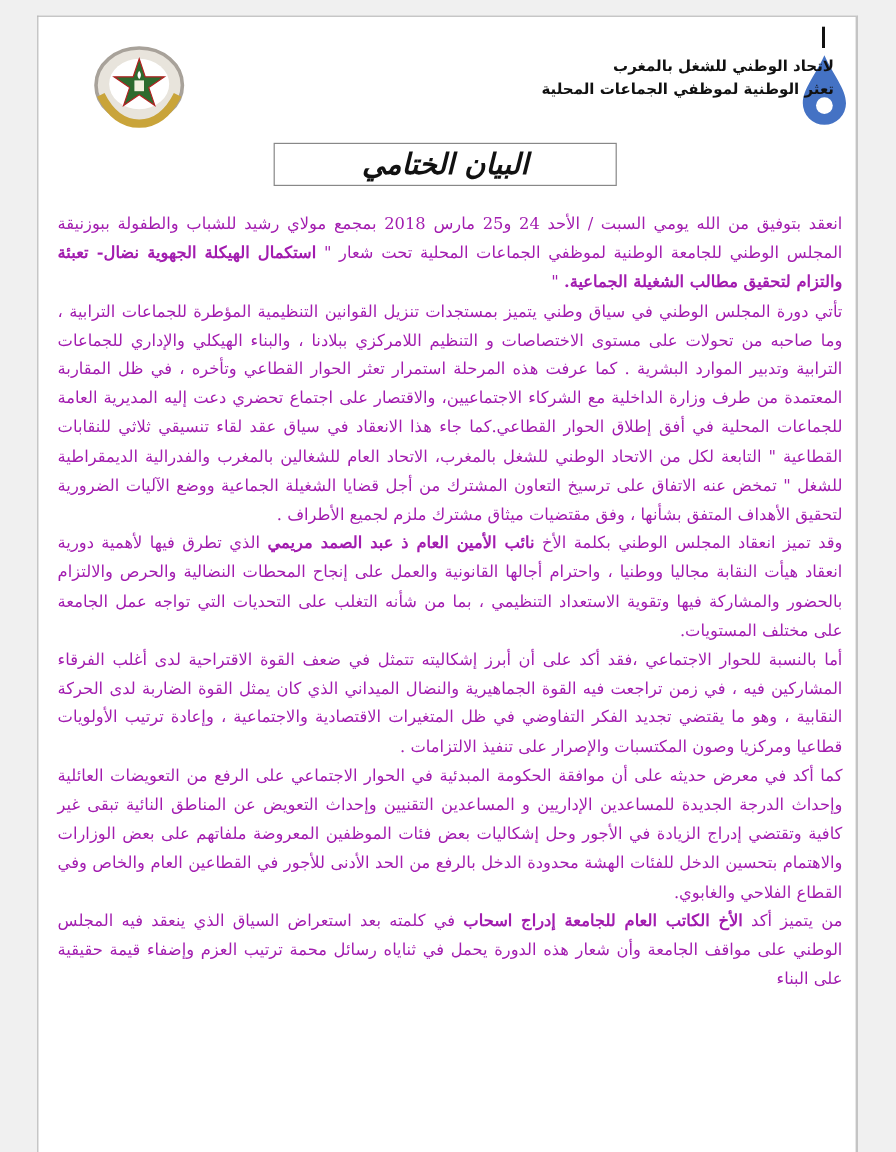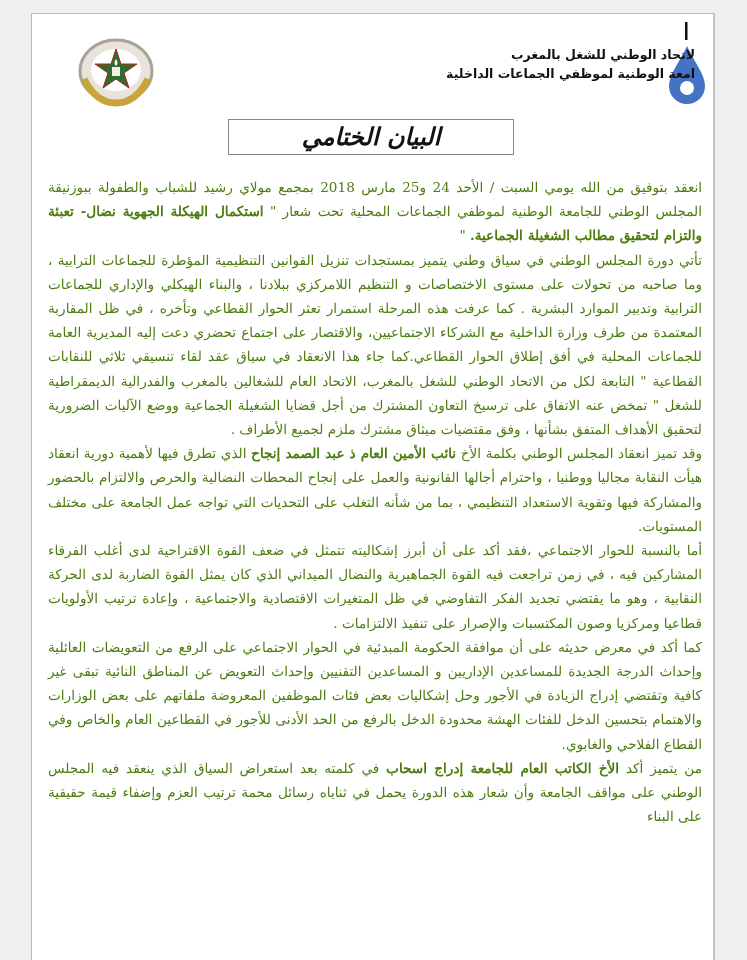--- a/index.html
+++ b/index.html
@@ -44,21 +44,21 @@
     font-family:"DejaVu Sans", sans-serif;
     font-weight:bold; font-size:24px; color:#111;
     font-style:italic;
   }
   .body-text {
     position:absolute; left:48px; top:175px;
     width:654px;
     direction:rtl; text-align:justify;
     font-family:"DejaVu Serif", serif;
     font-size:13.6px; line-height:24.2px;
-    color:#4d7c0f;
+    color:#a21caf;
   }
   .body-text p { margin:0; text-align-last:right; }
   .body-text b { font-weight:bold; }
 </style>
 </head>
 <body>
 
 <div class="page"></div>
 
 <svg class="logo" viewBox="0 0 80 70">
@@ -71,27 +71,27 @@
 </svg>
 
 <svg class="drop" viewBox="0 0 38 85">
   <rect x="17" y="0" width="2.5" height="18" fill="#111"></rect>
   <path d="M19 24 C26 40 37 52 37 64 A18 18 0 0 1 1 64 C1 52 12 40 19 24 Z" fill="#4472c4"></path>
   <circle cx="19" cy="66" r="7" fill="#ffffff"></circle>
 </svg>
 
 <div class="header-lines">
   <div>لاتحاد الوطني للشغل بالمغرب</div>
-  <div>امعة الوطنية لموظفي الجماعات الداخلية</div>
+  <div>تعثر الوطنية لموظفي الجماعات المحلية</div>
 </div>
 
 <div class="title-box">
   <span>البيان الختامي</span>
 </div>
 
 <div class="body-text">
   <p><span>انعقد بتوفيق من الله يومي السبت / الأحد 24 و25 مارس 2018 بمجمع مولاي رشيد  للشباب والطفولة ببوزنيقة المجلس الوطني للجامعة الوطنية لموظفي الجماعات المحلية تحت شعار " </span><b>استكمال الهيكلة الجهوية  نضال- تعبئة  والتزام لتحقيق مطالب الشغيلة الجماعية.</b><span> "</span></p>
   <p>تأتي دورة المجلس الوطني في سياق وطني يتميز بمستجدات تنزيل القوانين التنظيمية  المؤطرة للجماعات الترابية ، وما صاحبه من تحولات على مستوى الاختصاصات و التنظيم اللامركزي ببلادنا ، والبناء الهيكلي والإداري للجماعات الترابية وتدبير الموارد البشرية . كما عرفت هذه المرحلة استمرار تعثر الحوار القطاعي وتأخره ، في ظل المقاربة المعتمدة من طرف وزارة الداخلية مع الشركاء الاجتماعيين، والاقتصار على اجتماع تحضري دعت إليه المديرية العامة للجماعات المحلية في أفق إطلاق الحوار القطاعي.كما جاء هذا الانعقاد في سياق عقد لقاء تنسيقي ثلاثي للنقابات القطاعية " التابعة لكل من الاتحاد الوطني للشغل بالمغرب، الاتحاد العام للشغالين بالمغرب والفدرالية الديمقراطية للشغل " تمخض عنه الاتفاق على ترسيخ التعاون المشترك من أجل قضايا الشغيلة الجماعية ووضع الآليات الضرورية لتحقيق الأهداف المتفق بشأنها ، وفق مقتضيات ميثاق مشترك ملزم لجميع الأطراف .</p>
-  <p><span>وقد تميز انعقاد المجلس الوطني بكلمة الأخ </span><b>نائب الأمين العام ذ عبد الصمد إنجاح</b><span> الذي تطرق فيها لأهمية دورية انعقاد هيأت النقابة مجاليا ووطنيا ، واحترام أجالها القانونية والعمل على إنجاح المحطات النضالية والحرص والالتزام بالحضور والمشاركة فيها وتقوية الاستعداد التنظيمي ، بما من شأنه التغلب على التحديات التي تواجه عمل الجامعة على مختلف المستويات.</span></p>
+  <p><span>وقد تميز انعقاد المجلس الوطني بكلمة الأخ </span><b>نائب الأمين العام ذ عبد الصمد مريمي</b><span> الذي تطرق فيها لأهمية دورية انعقاد هيأت النقابة مجاليا ووطنيا ، واحترام أجالها القانونية والعمل على إنجاح المحطات النضالية والحرص والالتزام بالحضور والمشاركة فيها وتقوية الاستعداد التنظيمي ، بما من شأنه التغلب على التحديات التي تواجه عمل الجامعة على مختلف المستويات.</span></p>
   <p>أما  بالنسبة للحوار الاجتماعي ،فقد أكد على أن أبرز إشكاليته تتمثل في ضعف القوة الاقتراحية لدى أغلب الفرقاء المشاركين فيه ، في زمن تراجعت فيه القوة الجماهيرية والنضال الميداني الذي كان يمثل القوة الضاربة لدى الحركة النقابية ، وهو ما يقتضي تجديد الفكر التفاوضي في ظل المتغيرات الاقتصادية والاجتماعية ، وإعادة ترتيب الأولويات قطاعيا ومركزيا وصون المكتسبات والإصرار على تنفيذ الالتزامات .</p>
   <p>كما أكد في معرض حديثه على أن موافقة الحكومة المبدئية في الحوار الاجتماعي على الرفع من التعويضات العائلية وإحداث الدرجة الجديدة للمساعدين الإداريين و المساعدين التقنيين وإحداث التعويض عن المناطق النائية تبقى غير كافية وتقتضي إدراج الزيادة في الأجور وحل إشكاليات بعض فئات الموظفين المعروضة ملفاتهم على بعض الوزارات والاهتمام بتحسين الدخل للفئات الهشة محدودة الدخل بالرفع من الحد الأدنى للأجور في القطاعين العام والخاص وفي القطاع الفلاحي  والغابوي.</p>
   <p><span>من يتميز أكد </span><b>الأخ الكاتب العام للجامعة إدراج اسحاب</b><span> في كلمته بعد استعراض السياق الذي ينعقد فيه المجلس الوطني على مواقف الجامعة وأن شعار هذه الدورة يحمل في ثناياه رسائل محمة ترتيب العزم وإضفاء  قيمة حقيقية على البناء</span></p>
 </div>
 
 </body></html>

